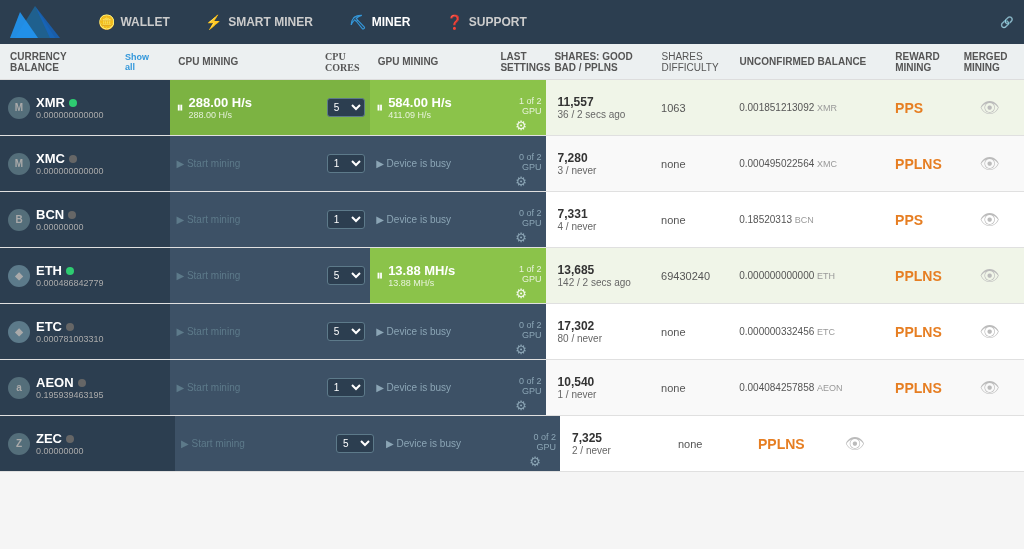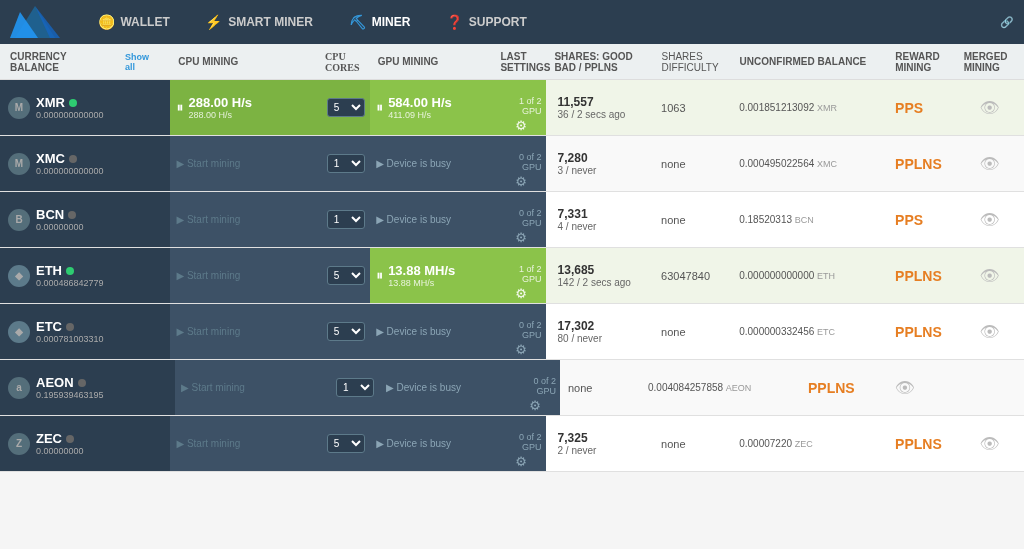--- a/index.html
+++ b/index.html
@@ -477,21 +477,21 @@
     <div class="farm-settings-cell" style="background:#8bc34a">
       <div style="display:flex;flex-direction:column;align-items:center;gap:2px;">
         <span class="gpu-count" style="color:rgba(255,255,255,0.8)">1 of 2 GPU</span>
         <span class="gear-icon" style="color:rgba(255,255,255,0.9)">⚙</span>
       </div>
     </div>
     <div class="shares-cell">
       <div class="shares-good">13,685</div>
       <div class="shares-bad">142 / 2 secs ago</div>
     </div>
-    <div class="shares-diff-cell">63047840</div>
+    <div class="shares-diff-cell">69430240</div>
     <div class="unconfirmed-cell">
       <span class="unconfirmed-value">0.000000000000</span>
       <span class="coin-label"> ETH</span>
     </div>
     <div class="reward-cell">PPLNS</div>
     <div class="merged-cell">
       <span class="eye-icon">👁</span>
     </div>
   </div>
     <div class="currency-row">
@@ -557,20 +557,24 @@
     </div>
     <div class="gpu-mining-cell" style="background:#3d5166">
       <span class="device-busy">▶ Device is busy</span>
     </div>
     <div class="farm-settings-cell" style="background:#3d5166">
       <div style="display:flex;flex-direction:column;align-items:center;gap:2px;">
         <span class="gpu-count" style="color:#8ba5b5">0 of 2 GPU</span>
         <span class="gear-icon" style="color:#8ba5b5">⚙</span>
       </div>
     </div>
+    <div class="shares-cell">
+      <div class="shares-good">10,540</div>
+      <div class="shares-bad">1 / never</div>
+    </div>
     <div class="shares-diff-cell">none</div>
     <div class="unconfirmed-cell">
       <span class="unconfirmed-value">0.004084257858</span>
       <span class="coin-label"> AEON</span>
     </div>
     <div class="reward-cell">PPLNS</div>
     <div class="merged-cell">
       <span class="eye-icon">👁</span>
     </div>
   </div>
@@ -600,22 +604,18 @@
       <div style="display:flex;flex-direction:column;align-items:center;gap:2px;">
         <span class="gpu-count" style="color:#8ba5b5">0 of 2 GPU</span>
         <span class="gear-icon" style="color:#8ba5b5">⚙</span>
       </div>
     </div>
     <div class="shares-cell">
       <div class="shares-good">7,325</div>
       <div class="shares-bad">2 / never</div>
     </div>
     <div class="shares-diff-cell">none</div>
-    <div class="unconfirmed-cell">
-      <span class="unconfirmed-value">0.00007220</span>
-      <span class="coin-label"> ZEC</span>
-    </div>
     <div class="reward-cell">PPLNS</div>
     <div class="merged-cell">
       <span class="eye-icon">👁</span>
     </div>
   </div>
   </div>
 
 </body></html>

